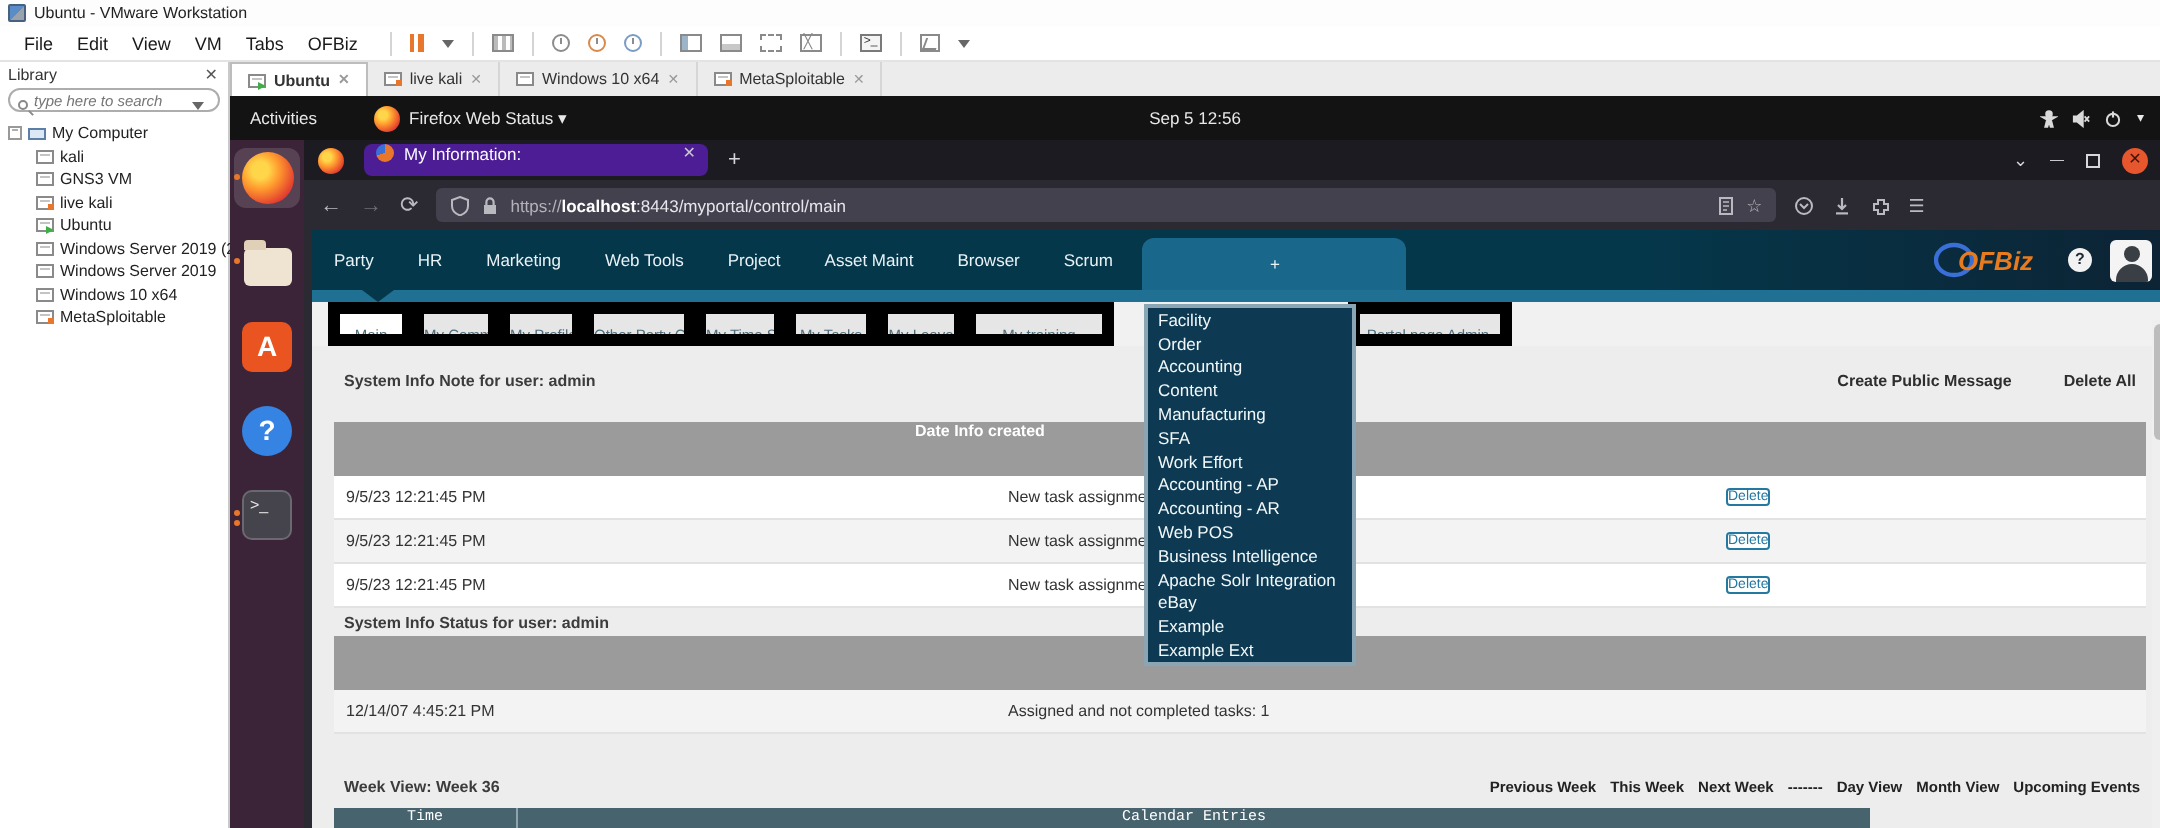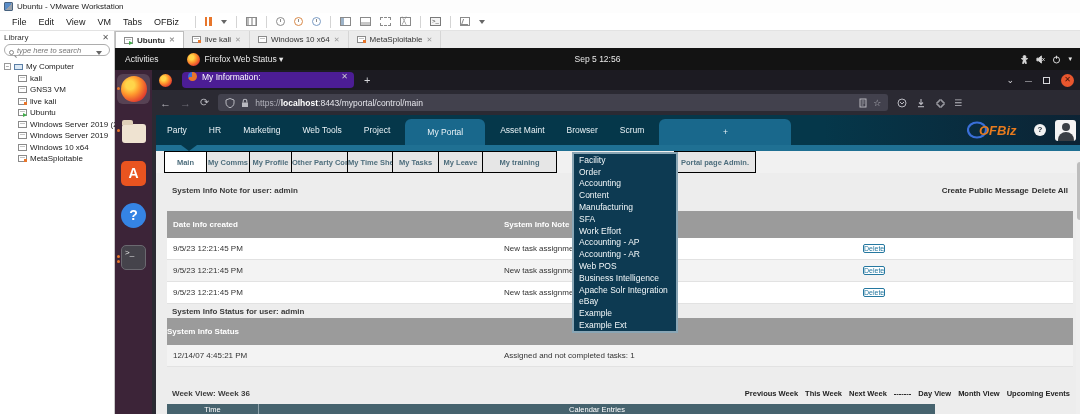--- a/index.html
+++ b/index.html
@@ -100,37 +100,37 @@
   .ofb-right { position:absolute; right:8px; top:0; height:30px; display:flex; align-items:center; gap:9px; }
   .helpdot { width:12px; height:12px; border-radius:50%; background:#f2f2f2; color:#1d2b36; font-size:8px; font-weight:bold; text-align:center; line-height:12px; }
   .avatar { width:21px; height:21px; background:#f4f4f4; border-radius:3px; position:relative; overflow:hidden; }
   .avatar::before { content:""; position:absolute; left:6.5px; top:3px; width:8px; height:8px; border-radius:50%; background:#3a3f45; }
   .avatar::after { content:""; position:absolute; left:2.5px; top:12px; width:16px; height:10px; border-radius:8px 8px 0 0; background:#3a3f45; }
 
   #ofb-strip { left:0; top:30px; width:928px; height:6px; background:#1f7093; }
   .notch { position:absolute; left:25px; top:0; width:0; height:0; border-left:8px solid transparent; border-right:8px solid transparent; border-top:6px solid #05374a; }
 
   #ofb-subtabs { left:0; top:36px; width:928px; height:22px; background:#f1f1f1; display:flex; padding-left:8px; font-size:7.5px; color:#4e6e7d; }
-  .stab { height:22px; line-height:21px; text-align:center; background:#e6e6e6; border:1px solid #000000; margin-right:-1px; overflow:hidden; white-space:nowrap;font-weight:bold; }
+  .stab { height:22px; line-height:21px; text-align:center; background:#e6e6e6; border:6px solid #000000; margin-right:-1px; overflow:hidden; white-space:nowrap; }
   .stab.active { background:#ffffff; }
   .stab-spacer { width:118px; }
 
   .sec-title { position:absolute; font-size:8px; font-weight:bold; color:#3c3c3c; }
-  .hdr-links { position:absolute; right:16px; display:flex; gap:3px; font-size:8px; font-weight:bold; color:#2e2e2e;align-items:flex-end; }
+  .hdr-links { position:absolute; right:16px; display:flex; gap:26px; font-size:8px; font-weight:bold; color:#2e2e2e;align-items:flex-end; }
 
   .ofb-table { position:absolute; left:11px; width:906px; font-size:8px; color:#333; }
-  .t-head { height:27px; background:#9b9b9b; color:#fff; font-weight:bold; display:flex; align-items:center; }
+  .t-head { height:27px; background:#9b9b9b; color:#fff; font-weight:bold; display:flex; align-items:center;flex-direction:column; }
   .t-row { height:22px; display:flex; align-items:center; border-bottom:1px solid #e2e2e2; background:#fff; }
   .t-row.alt { background:#f3f3f3; }
   .c1 { width:337px; padding-left:6px; } .c2 { flex:1; } .c3 { width:210px; }
   .del-btn { width:34px; height:13px; background:#fff; border:1px solid #2578a0; border-radius:2px; color:#2578a0; font-size:7px; line-height:11px; text-align:center; }
 
   #week-bar { position:absolute; left:0; top:269px; width:928px; height:18px; display:flex; align-items:center; }
   #week-links { position:absolute; right:14px; display:flex; gap:7px; font-size:7.5px; font-weight:bold; color:#222; white-space:nowrap; }
-  #cal-head { position:absolute; left:11px; top:289px; width:768px; height:10px; background:#46636e; color:#fff; font-size:7.5px; display:flex; }
+  #cal-head { position:absolute; left:11px; top:289px; width:768px; height:10px; background:#46636e; color:#fff; font-size:7.5px; display:flex;font-family:Liberation Mono, monospace; }
   #cal-head .tcol { width:92px; text-align:center; border-right:1px solid #8fa3ac; line-height:11px; }
   #cal-head .ecol { flex:1; text-align:center; line-height:11px; }
 
   #scrollbar { position:absolute; right:0; top:45px; width:8px; height:299px; background:#efefef; }
   #scrollbar .thumb { position:absolute; left:1px; top:2px; width:6px; height:58px; background:#bdbdbd; border-radius:3px; }
 
   #dropdown { position:absolute; left:416px; top:37px; width:106px; height:181px; background:#0d3a52; border:2px solid #8aa6b5; display:flex; flex-direction:column; z-index:50; }
   .dd-item { flex:1; display:flex; align-items:center; padding-left:5px; font-size:8.5px; color:#f2f7f9; white-space:nowrap; }
 </style>
 </head>
@@ -349,21 +349,20 @@
       </div>
 
       <div class="abs" id="ofbiz">
 
         <div class="abs" id="ofb-header">
           <span class="navitem">Party</span>
           <span class="navitem">HR</span>
           <span class="navitem">Marketing</span>
           <span class="navitem">Web Tools</span>
           <span class="navitem">Project</span>
-          <span class="navtab-active">My Portal</span>
           <span class="navitem">Asset Maint</span>
           <span class="navitem">Browser</span>
           <span class="navitem">Scrum</span>
           <span class="navtab-plus">+</span>
           <span class="ofb-right">
             <svg width="58" height="18" viewBox="0 0 58 18">
               <ellipse cx="10" cy="9" rx="9" ry="7.5" fill="none" stroke="#3a6fd8" stroke-width="2.2"></ellipse>
               <text x="12" y="14" font-size="13" font-style="italic" font-weight="bold" fill="#e87b1e">OFBiz</text>
             </svg>
             <span class="helpdot">?</span>

